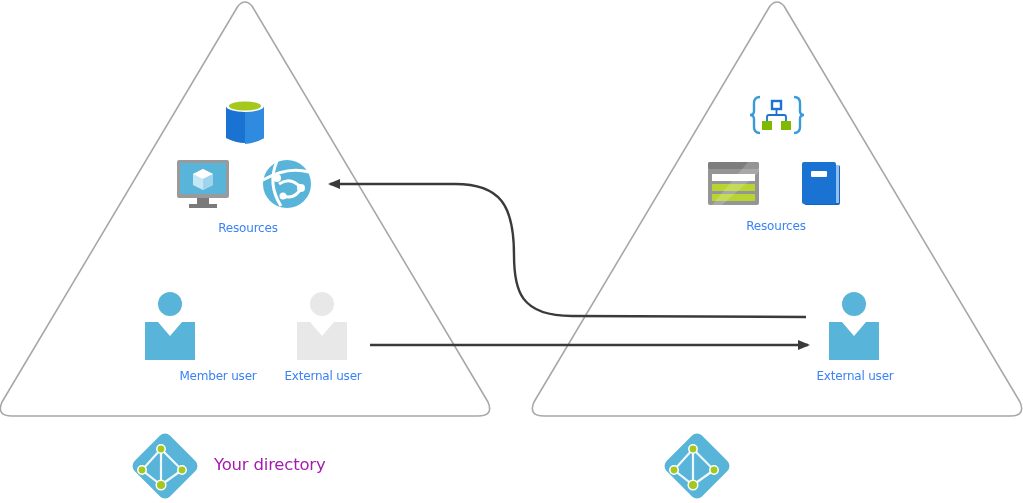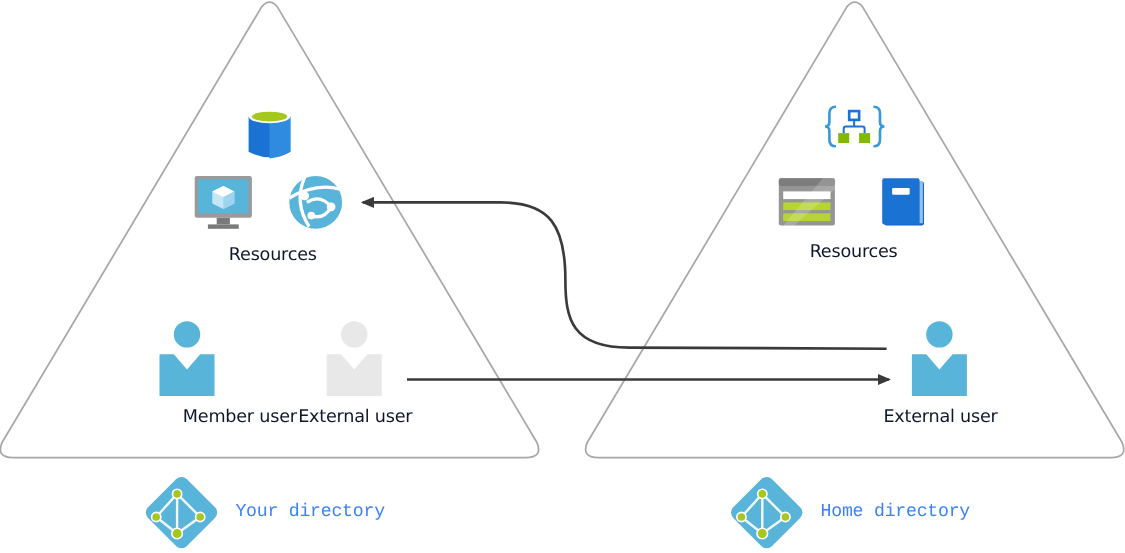--- a/index.html
+++ b/index.html
@@ -1,21 +1,21 @@
 <!DOCTYPE html>
 <html><head>
 <meta charset="utf-8">
 <style>
   html, body { margin:0; padding:0; background:#ffffff; }
   body { width:1023px; height:503px; position:relative; overflow:hidden;
          font-family:"DejaVu Sans", "Liberation Sans", sans-serif; }
   #stage { position:absolute; left:0; top:0; width:1023px; height:503px; }
-  .lbl { position:absolute; color:#0f172a; font-size:16px; white-space:nowrap;
+  .lbl { position:absolute; color:#3b82f6; font-size:12px; white-space:nowrap;
          transform:translateX(-50%); letter-spacing:-0.2px; }
-  .dirlbl { position:absolute; color:#3b82f6; font-size:16.5px; white-space:nowrap; letter-spacing:-0.2px;font-family:Liberation Mono, monospace; }
+  .dirlbl { position:absolute; color:#a21caf; font-size:16.5px; white-space:nowrap; letter-spacing:-0.2px; }
 </style>
 </head>
 <body>
 
 <div id="stage">
   <svg width="1023" height="503" viewBox="0 0 1023 503" style="position:absolute;left:0;top:0">
     <defs>
       <marker id="ah" markerWidth="12" markerHeight="10" refX="10" refY="5" orient="auto" markerUnits="userSpaceOnUse">
         <path d="M0,0 L12,5 L0,10 Z" fill="#3a3a3a"></path>
       </marker>
@@ -113,14 +113,13 @@
       <circle cx="-4" cy="19" r="4.8" fill="#a4c81b" stroke="#ffffff" stroke-width="1.5"></circle>
     </g>
   </svg>
 
   <div class="lbl" style="left:248px; top:221px;">Resources</div>
   <div class="lbl" style="left:170px; top:369px;margin-left:48px;">Member user</div>
   <div class="lbl" style="left:323px; top:369px;">External user</div>
   <div class="lbl" style="left:776px; top:219px;">Resources</div>
   <div class="lbl" style="left:855px; top:369px;">External user</div>
   <div class="dirlbl" style="left:214px; top:455px;">Your directory</div>
-  <div class="dirlbl" style="left:746px; top:455px;">Home directory</div>
 </div>
 
 </body></html>

